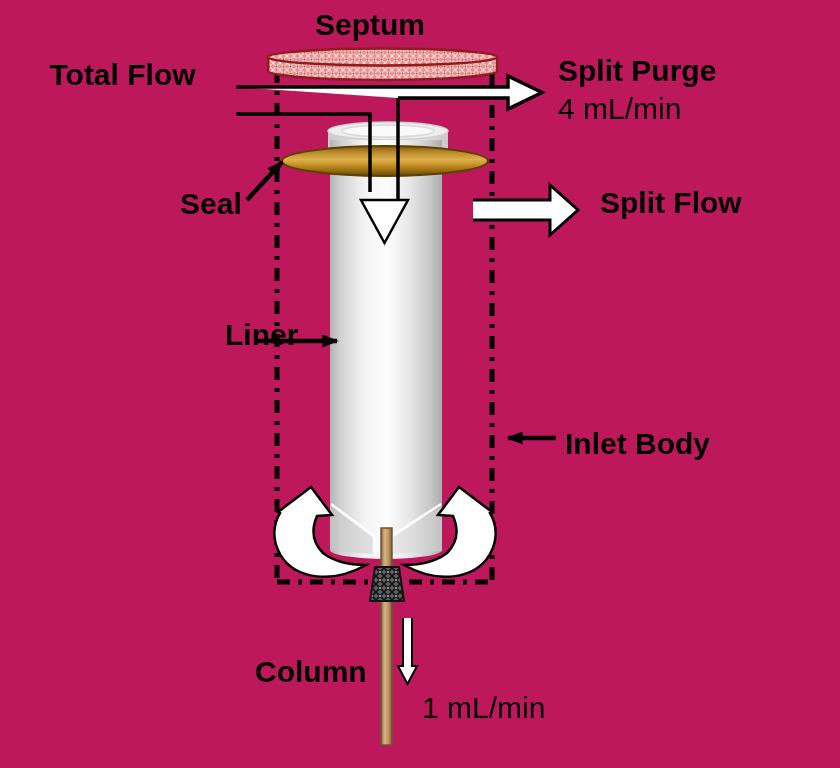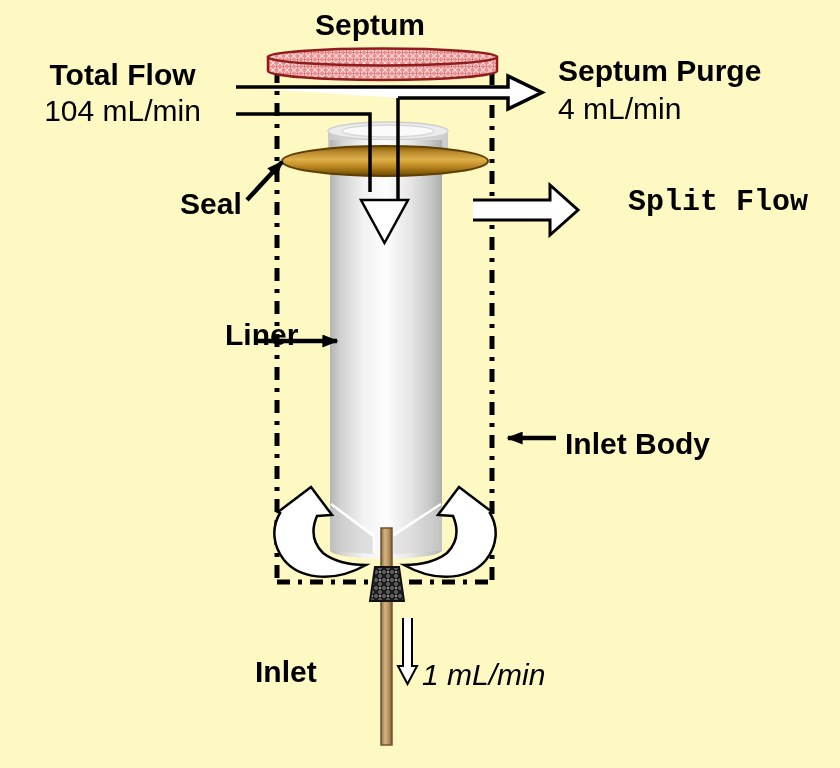--- a/index.html
+++ b/index.html
@@ -1,20 +1,20 @@
 <!DOCTYPE html>
 <html style="--septum-fill: #ee8e8e; --septum-border: #8f1d1d; --seal-gold: #c8922a; --liner-gray: #d9d9d9; --column-tan: #c2a26f; --ink: #000000;"><head>
 <meta charset="utf-8">
 <style>
   :root{
     --septum-fill:#ee8e8e; --septum-border:#8f1d1d; --seal-gold:#c8922a;
     --liner-gray:#d9d9d9; --column-tan:#c2a26f; --ink:#000000;
   }
   html,body{margin:0;padding:0;background:#ffffff;}
-  #stage{position:relative;width:840px;height:768px;background:#fef9c3;overflow:hidden;
+  #stage{position:relative;width:840px;height:768px;background:#be185d;overflow:hidden;
          font-family:"Liberation Sans", sans-serif;color:var(--ink);}
   #stage svg{position:absolute;left:0;top:0;}
   .lbl{position:absolute;font-size:30px;line-height:34px;white-space:nowrap;}
   .bold{font-weight:700;text-align:center;}
   .center{text-align:center;}
 </style>
 </head>
 <body>
 
 <div id="stage">
@@ -108,34 +108,33 @@
 
     <path d="M247,200 L282,162" fill="none" stroke="var(--ink)" stroke-width="4.5" marker-end="url(#ah)"></path>
     <path d="M258,341 L337,341" fill="none" stroke="var(--ink)" stroke-width="4.5" marker-end="url(#ah)"></path>
     <path d="M556,438 L508,438" fill="none" stroke="var(--ink)" stroke-width="4.5" marker-end="url(#ah)"></path>
   </svg>
 
   <div class="lbl bold center" style="left:250px;top:8px;width:240px;">Septum</div>
 
   <div class="lbl center" style="left:35px;top:57px;width:175px;line-height:36px;">
     <div class="bold">Total Flow</div>
-    <div>104 mL/min</div>
   </div>
 
   <div class="lbl" style="left:558px;top:52px;line-height:38px;">
-    <div class="bold">Septum Purge</div>
+    <div class="bold">Split Purge</div>
     <div>4 mL/min</div>
   </div>
 
-  <div class="lbl" style="left:628px;top:186px;line-height:33px;font-family:Liberation Mono, monospace;">
+  <div class="lbl" style="left:600px;top:186px;line-height:33px;">
     <div class="bold">Split Flow</div>
   </div>
 
   <div class="lbl bold" style="left:180px;top:187px;">Seal</div>
 
   <div class="lbl bold" style="left:177px;top:318px;margin-left:48px;">Liner</div>
 
   <div class="lbl bold" style="left:565px;top:427px;">Inlet Body</div>
 
-  <div class="lbl bold" style="left:255px;top:655px;">Inlet</div>
+  <div class="lbl bold" style="left:255px;top:655px;">Column</div>
 
-  <div class="lbl" style="left:422px;top:658px;font-style:italic;">1 mL/min</div>
+  <div class="lbl" style="left:422px;top:691px;">1 mL/min</div>
 </div>
 
 </body></html>

